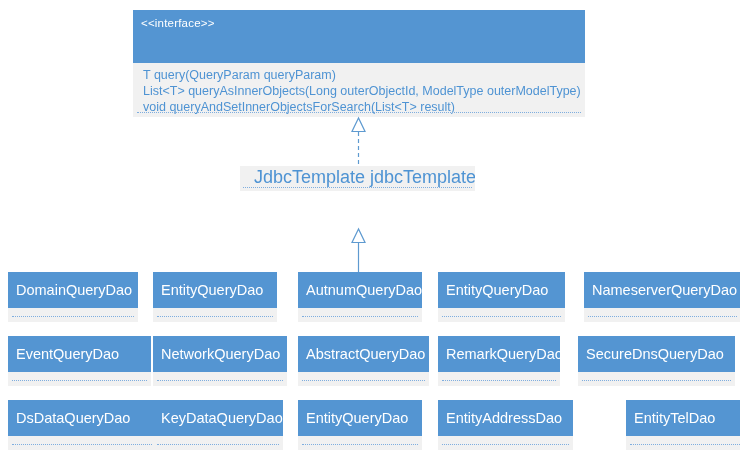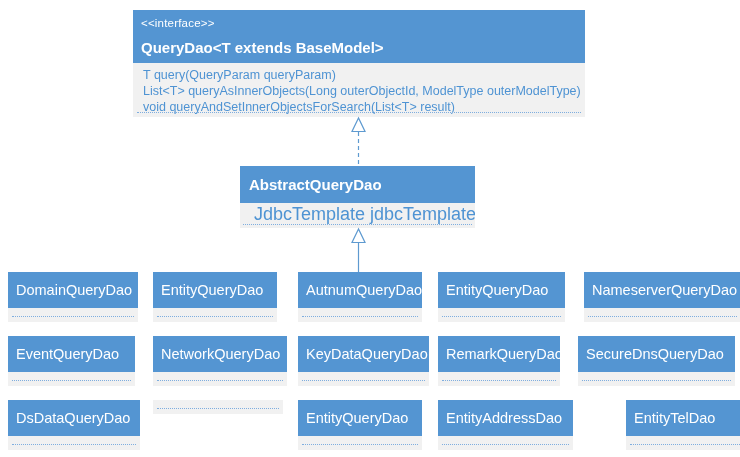--- a/index.html
+++ b/index.html
@@ -61,31 +61,29 @@
   .conn-tri { stroke:var(--connector-blue); stroke-width:1.2; fill:#fff; }
 </style>
 </head>
 <body>
 
 <div class="canvas">
 
   <div class="uml-box" style="left:133px; top:10px; width:452px;">
     <div class="uml-header if-header">
       <div class="stereotype">&lt;&lt;interface&gt;&gt;</div>
-      <div class="if-title">QueryDao&lt;T extends BaseModel&gt;</div>
     </div>
     <div class="uml-body if-body">
       <div class="method">T query(QueryParam queryParam)</div>
       <div class="method">List&lt;T&gt; queryAsInnerObjects(Long outerObjectId, ModelType outerModelType)</div>
       <div class="method">void queryAndSetInnerObjectsForSearch(List&lt;T&gt; result)</div>
     </div>
   </div>
 
   <div class="uml-box" style="left:240px; top:166px; width:235px;">
-    <div class="uml-header abs-header">AbstractQueryDao</div>
     <div class="uml-body abs-body">
       <div class="attribute">JdbcTemplate jdbcTemplate</div>
     </div>
   </div>
 
   <svg class="connectors" width="740" height="457" viewBox="0 0 740 457">
     <g>
       <line class="conn-line conn-dashed" x1="358.5" y1="132" x2="358.5" y2="166"></line>
       <polygon class="conn-tri" points="358.5,118 352,131.5 365,131.5"></polygon>
     </g>
@@ -109,46 +107,47 @@
   </div>
   <div class="uml-box" style="left:438px; top:272px; width:127px;">
     <div class="uml-header sub-header">EntityQueryDao</div>
     <div class="uml-body sub-strip"></div>
   </div>
   <div class="uml-box" style="left:576px; top:272px; width:157px;margin-left:8px;">
     <div class="uml-header sub-header">NameserverQueryDao</div>
     <div class="uml-body sub-strip"></div>
   </div>
 
-  <div class="uml-box" style="left:8px;   top:336px; width:127px;">
+  <div class="uml-box" style="left:8px;   top:336px; width:143px;">
     <div class="uml-header sub-header">EventQueryDao</div>
     <div class="uml-body sub-strip"></div>
   </div>
   <div class="uml-box" style="left:153px; top:336px; width:134px;">
     <div class="uml-header sub-header">NetworkQueryDao</div>
     <div class="uml-body sub-strip"></div>
   </div>
   <div class="uml-box" style="left:298px; top:336px; width:131px;">
-    <div class="uml-header sub-header">KeyDataQueryDao</div>
+    <div class="uml-header sub-header">AbstractQueryDao</div>
     <div class="uml-body sub-strip"></div>
   </div>
   <div class="uml-box" style="left:438px; top:336px; width:122px;">
     <div class="uml-header sub-header">RemarkQueryDao</div>
     <div class="uml-body sub-strip"></div>
   </div>
   <div class="uml-box" style="left:578px; top:336px; width:157px;">
     <div class="uml-header sub-header">SecureDnsQueryDao</div>
     <div class="uml-body sub-strip"></div>
   </div>
 
-  <div class="uml-box" style="left:8px;   top:400px; width:132px;border-radius:15px;">
+  <div class="uml-box" style="left:8px;   top:400px; width:152px;border-radius:15px;">
     <div class="uml-header sub-header">DsDataQueryDao</div>
     <div class="uml-body sub-strip"></div>
   </div>
   <div class="uml-box" style="left:153px; top:400px; width:130px;">
+    <div class="uml-header sub-header">KeyDataQueryDao</div>
     <div class="uml-body sub-strip"></div>
   </div>
   <div class="uml-box" style="left:298px; top:400px; width:124px;">
     <div class="uml-header sub-header">EntityQueryDao</div>
     <div class="uml-body sub-strip"></div>
   </div>
   <div class="uml-box" style="left:438px; top:400px; width:135px;">
     <div class="uml-header sub-header">EntityAddressDao</div>
     <div class="uml-body sub-strip"></div>
   </div>

